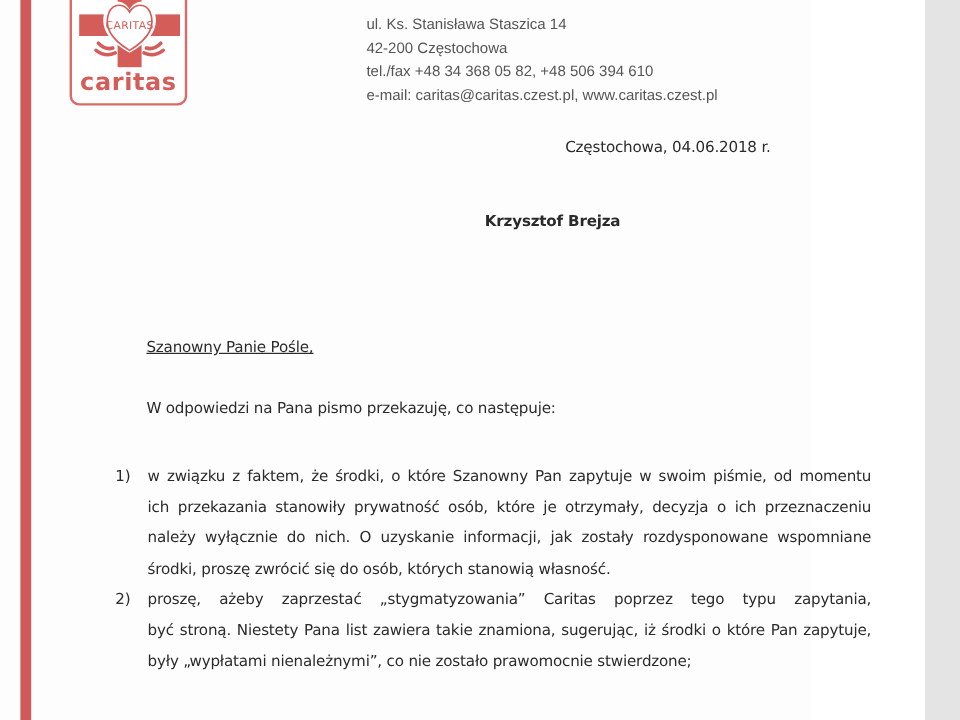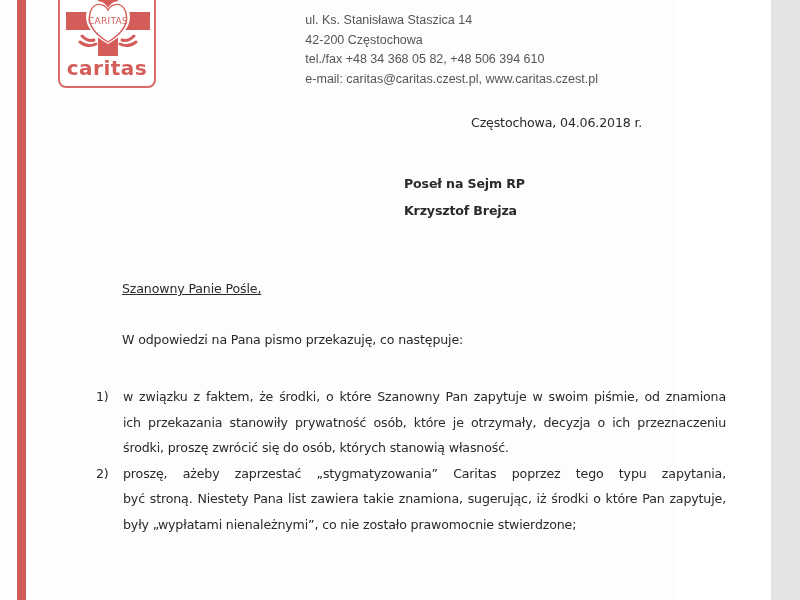--- a/index.html
+++ b/index.html
@@ -145,33 +145,33 @@
   <div class="address">
     <div>ul. Ks. Stanisława Staszica 14</div>
     <div>42-200 Częstochowa</div>
     <div>tel./fax +48 34 368 05 82, +48 506 394 610</div>
     <div>e-mail: caritas@caritas.czest.pl, www.caritas.czest.pl</div>
   </div>
 
   <div class="doc-text date">Częstochowa, 04.06.2018 r.</div>
 
   <div class="doc-text recipient">
-    <div>Poseł na Sejm RP</div>
     <div>Krzysztof Brejza</div>
   </div>
 
   <div class="doc-text salutation">Szanowny Panie Pośle,</div>
 
   <div class="doc-text intro">W odpowiedzi na Pana pismo przekazuję, co następuje:</div>
 
   <ol class="doc-text list">
     <li class="list-item">
       <span class="list-num">1)</span>
-      <span class="line justify">w związku z faktem, że środki, o które Szanowny Pan zapytuje w swoim piśmie, od znamiona</span>
+      <span class="line justify">w związku z faktem, że środki, o które Szanowny Pan zapytuje w swoim piśmie, od momentu</span>
       <span class="line justify">ich przekazania stanowiły prywatność osób, które je otrzymały, decyzja o ich przeznaczeniu</span>
+      <span class="line justify">należy wyłącznie do nich.  O uzyskanie informacji, jak zostały rozdysponowane wspomniane</span>
       <span class="line">środki, proszę zwrócić się do osób, których stanowią własność.</span>
     </li>
     <li class="list-item">
       <span class="list-num">2)</span>
       <span class="line justify">proszę, ażeby zaprzestać „stygmatyzowania” Caritas poprzez tego typu zapytania,</span>
       <span class="line justify">być stroną.  Niestety Pana list zawiera takie znamiona, sugerując, iż środki o które Pan zapytuje,</span>
       <span class="line">były „wypłatami nienależnymi”, co nie zostało prawomocnie stwierdzone;</span>
     </li>
   </ol>
 

